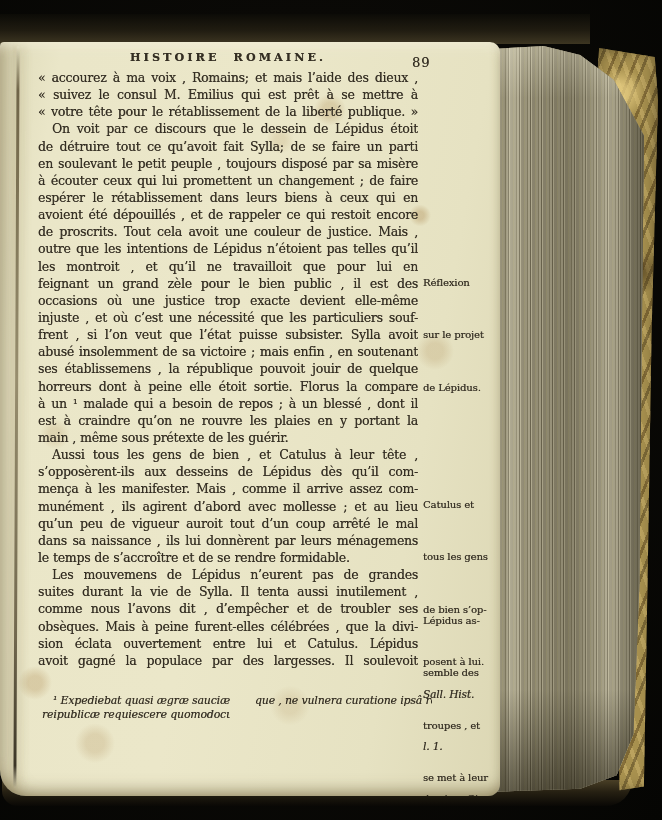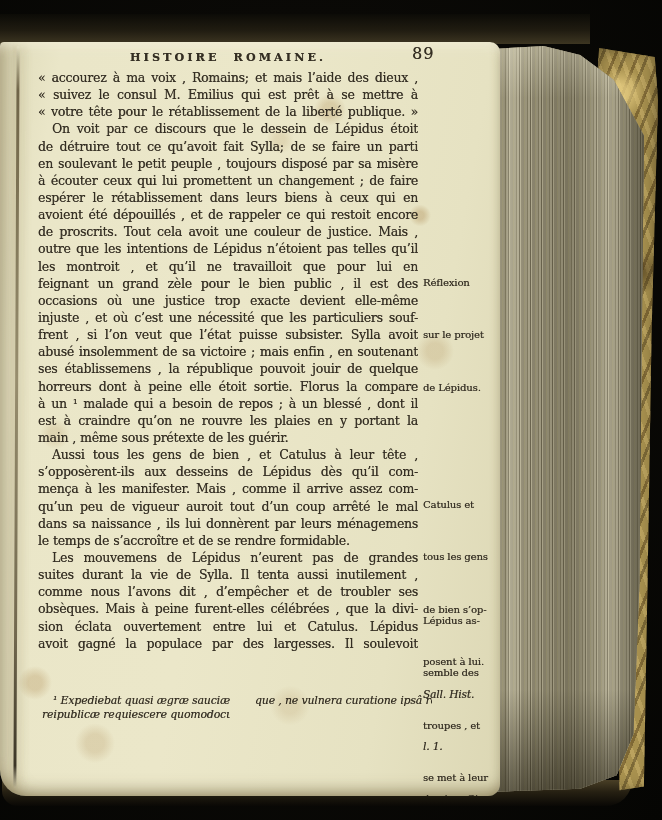--- a/index.html
+++ b/index.html
@@ -68,21 +68,21 @@
     background:linear-gradient(to bottom, rgba(70,58,30,0) 0%, rgba(74,61,33,.75) 6%, rgba(88,74,42,.55) 45%, rgba(64,52,28,.7) 80%, rgba(30,24,12,.85) 97%, rgba(30,24,12,0) 100%);
     border-radius:2px;box-shadow:4px 0 8px rgba(130,112,62,.28), -3px 0 5px rgba(130,112,62,.22);
     transform:rotate(.25deg);
   }
   .ink{color:#332d22;text-shadow:.3px 0 .2px rgba(51,45,34,.65);}
   .running-head{
     position:absolute;left:38px;top:9px;width:380px;text-align:center;
     font-size:11px;font-weight:bold;letter-spacing:3.2px;word-spacing:7px;
   }
   .page-num{
-    position:absolute;left:412px;top:2px;font-size:16px;letter-spacing:1px;
+    position:absolute;left:412px;top:13px;font-size:13px;letter-spacing:1px;
   }
   .body-text{position:absolute;left:38px;top:27px;width:380px;}
   .bline{
     height:17.15px;line-height:17.3px;font-size:12.4px;
     letter-spacing:-.2px;word-spacing:.3px;
     text-align:justify;text-align-last:justify;overflow:hidden;white-space:nowrap;
   }
   .bline.ind{padding-left:14px;}
   .bline.njust{text-align-last:left;}
   .margin-notes{position:absolute;left:423px;top:0;width:76px;}
@@ -129,20 +129,21 @@
         <div class="bline">frent , si l’on veut que l’état puisse subsister. Sylla avoit</div>
         <div class="bline">abusé insolemment de sa victoire ; mais enfin , en soutenant</div>
         <div class="bline">ses établissemens , la république pouvoit jouir de quelque</div>
         <div class="bline">horreurs dont à peine elle étoit sortie. Florus la compare</div>
         <div class="bline">à un ¹ malade qui a besoin de repos ; à un blessé , dont il</div>
         <div class="bline">est à craindre qu’on ne rouvre les plaies en y portant la</div>
         <div class="bline njust">main , même sous prétexte de les guérir.</div>
         <div class="bline ind">Aussi tous les gens de bien , et Catulus à leur tête ,</div>
         <div class="bline">s’opposèrent-ils aux desseins de Lépidus dès qu’il com-</div>
         <div class="bline">mença à les manifester. Mais , comme il arrive assez com-</div>
+        <div class="bline">munément , ils agirent d’abord avec mollesse ; et au lieu</div>
         <div class="bline">qu’un peu de vigueur auroit tout d’un coup arrêté le mal</div>
         <div class="bline">dans sa naissance , ils lui donnèrent par leurs ménagemens</div>
         <div class="bline njust">le temps de s’accroître et de se rendre formidable.</div>
         <div class="bline ind">Les mouvemens de Lépidus n’eurent pas de grandes</div>
         <div class="bline">suites durant la vie de Sylla. Il tenta aussi inutilement ,</div>
         <div class="bline">comme nous l’avons dit , d’empêcher et de troubler ses</div>
         <div class="bline">obsèques. Mais à peine furent-elles célébrées , que la divi-</div>
         <div class="bline">sion éclata ouvertement entre lui et Catulus. Lépidus</div>
         <div class="bline">avoit gagné la populace par des largesses. Il soulevoit</div>
       </div>

